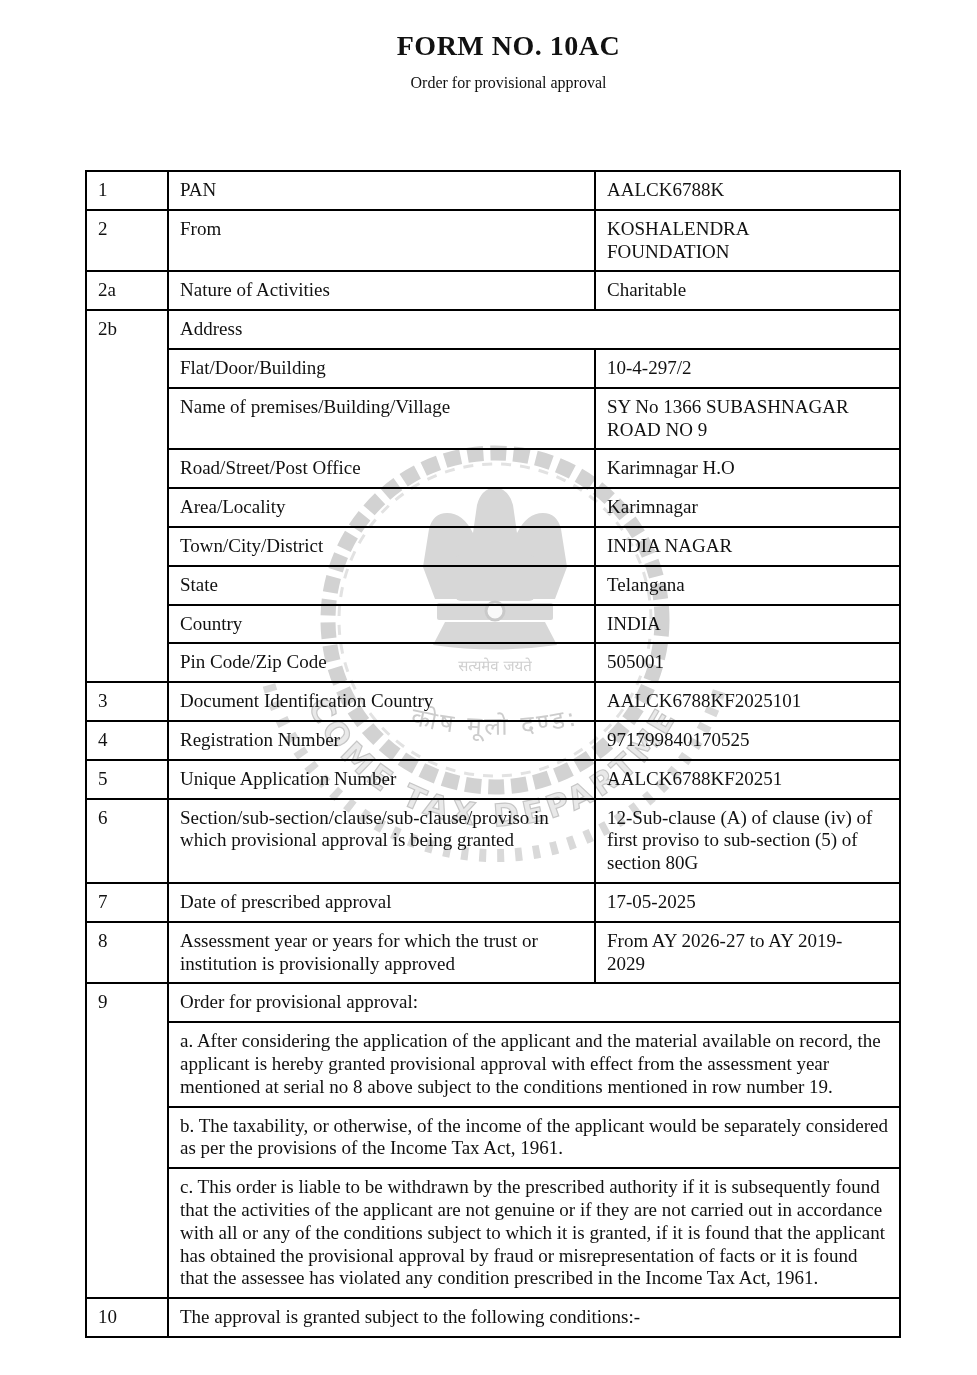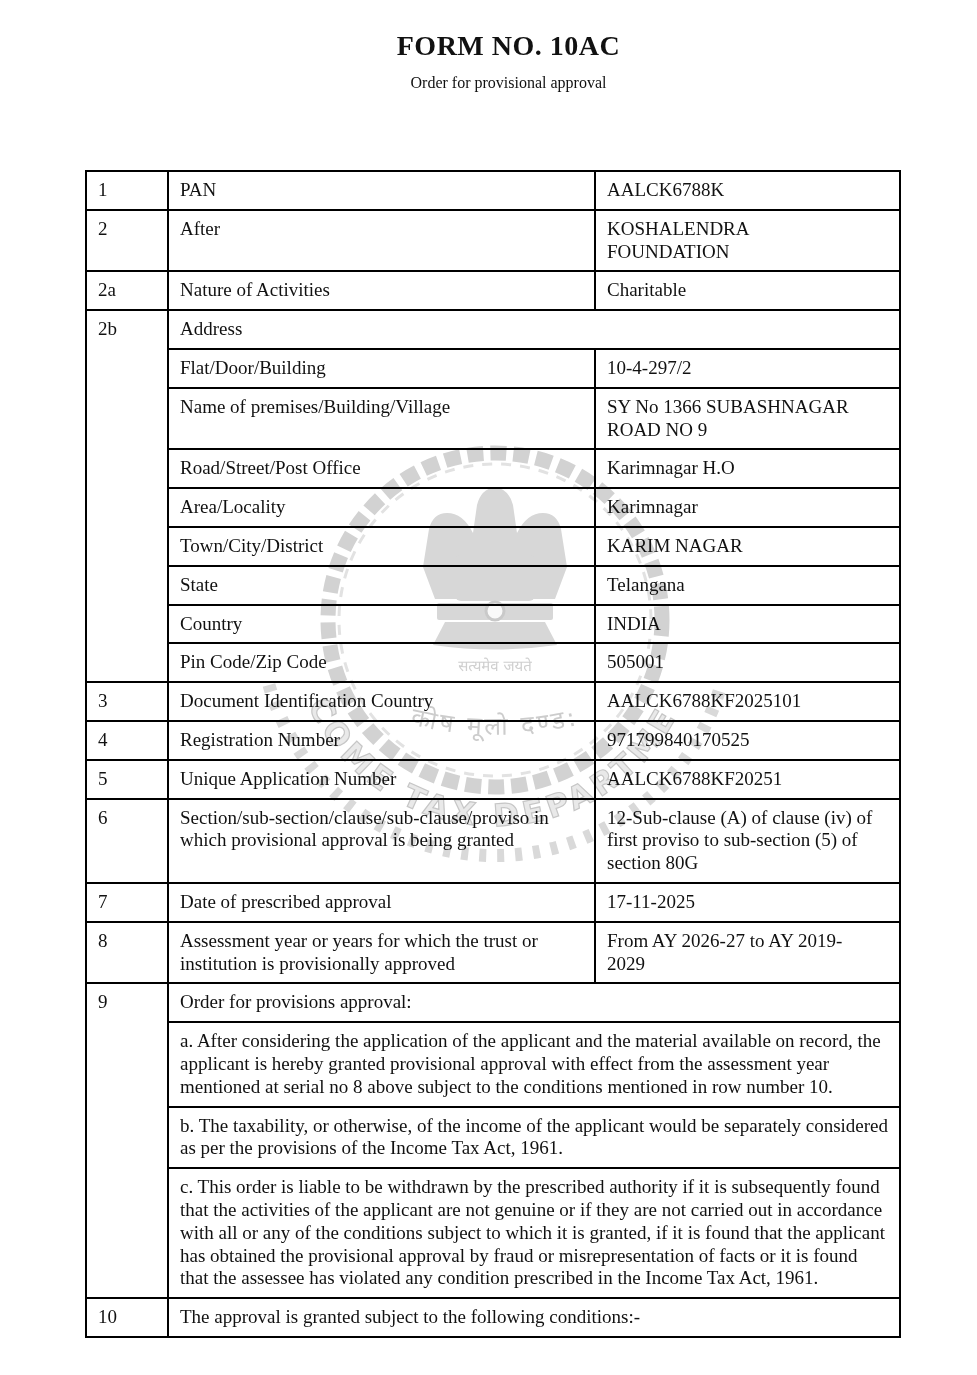--- a/index.html
+++ b/index.html
@@ -104,21 +104,21 @@
       <col style="width:305px">
     </colgroup>
     <tbody>
       <tr>
         <td class="sno">1</td>
         <td class="lbl">PAN</td>
         <td class="val">AALCK6788K</td>
       </tr>
       <tr>
         <td class="sno">2</td>
-        <td class="lbl">After</td>
+        <td class="lbl">From</td>
         <td class="val preline">KOSHALENDRA
 FOUNDATION</td>
       </tr>
       <tr>
         <td class="sno">2a</td>
         <td class="lbl">Nature of Activities</td>
         <td class="val">Charitable</td>
       </tr>
       <tr>
         <td class="sno" rowspan="9">2b</td>
@@ -136,21 +136,21 @@
       <tr>
         <td class="lbl">Road/Street/Post Office</td>
         <td class="val">Karimnagar H.O</td>
       </tr>
       <tr>
         <td class="lbl">Area/Locality</td>
         <td class="val">Karimnagar</td>
       </tr>
       <tr>
         <td class="lbl">Town/City/District</td>
-        <td class="val">KARIM NAGAR</td>
+        <td class="val">INDIA NAGAR</td>
       </tr>
       <tr>
         <td class="lbl">State</td>
         <td class="val">Telangana</td>
       </tr>
       <tr>
         <td class="lbl">Country</td>
         <td class="val">INDIA</td>
       </tr>
       <tr>
@@ -175,34 +175,34 @@
       <tr>
         <td class="sno">6</td>
         <td class="lbl">Section/sub-section/clause/sub-clause/proviso in which provisional approval is being granted</td>
         <td class="val preline">12-Sub-clause (A) of clause (iv) of
 first proviso to sub-section (5) of
 section 80G</td>
       </tr>
       <tr>
         <td class="sno">7</td>
         <td class="lbl">Date of  prescribed approval</td>
-        <td class="val">17-11-2025</td>
+        <td class="val">17-05-2025</td>
       </tr>
       <tr>
         <td class="sno">8</td>
         <td class="lbl">Assessment year or years for which the trust or institution is provisionally approved</td>
         <td class="val preline">From AY 2026-27 to AY 2019-
 2029</td>
       </tr>
       <tr>
         <td class="sno" rowspan="4">9</td>
-        <td class="lbl" colspan="2">Order for provisions approval:</td>
-      </tr>
-      <tr>
-        <td class="para-cell" colspan="2">a. After considering the application of the applicant and the material available on record, the applicant is hereby granted provisional approval with effect from the assessment year mentioned at serial no 8 above subject to the conditions mentioned in row number 10.</td>
+        <td class="lbl" colspan="2">Order for provisional approval:</td>
+      </tr>
+      <tr>
+        <td class="para-cell" colspan="2">a. After considering the application of the applicant and the material available on record, the applicant is hereby granted provisional approval with effect from the assessment year mentioned at serial no 8 above subject to the conditions mentioned in row number 19.</td>
       </tr>
       <tr>
         <td class="para-cell" colspan="2">b. The taxability, or otherwise, of the income of the applicant would be separately considered as per the provisions of the Income Tax Act, 1961.</td>
       </tr>
       <tr>
         <td class="para-cell" colspan="2">c. This order is liable to be withdrawn by the prescribed authority if it is subsequently found that the activities of the applicant are not genuine or if they are not carried out in accordance with all or any of the conditions subject to which it is granted, if it is found that the applicant has obtained the provisional approval by fraud or misrepresentation of facts or it is found that the assessee has violated any condition prescribed in the Income Tax Act, 1961.</td>
       </tr>
       <tr>
         <td class="sno">10</td>
         <td class="lbl" colspan="2">The approval is granted subject to the following conditions:-</td>

